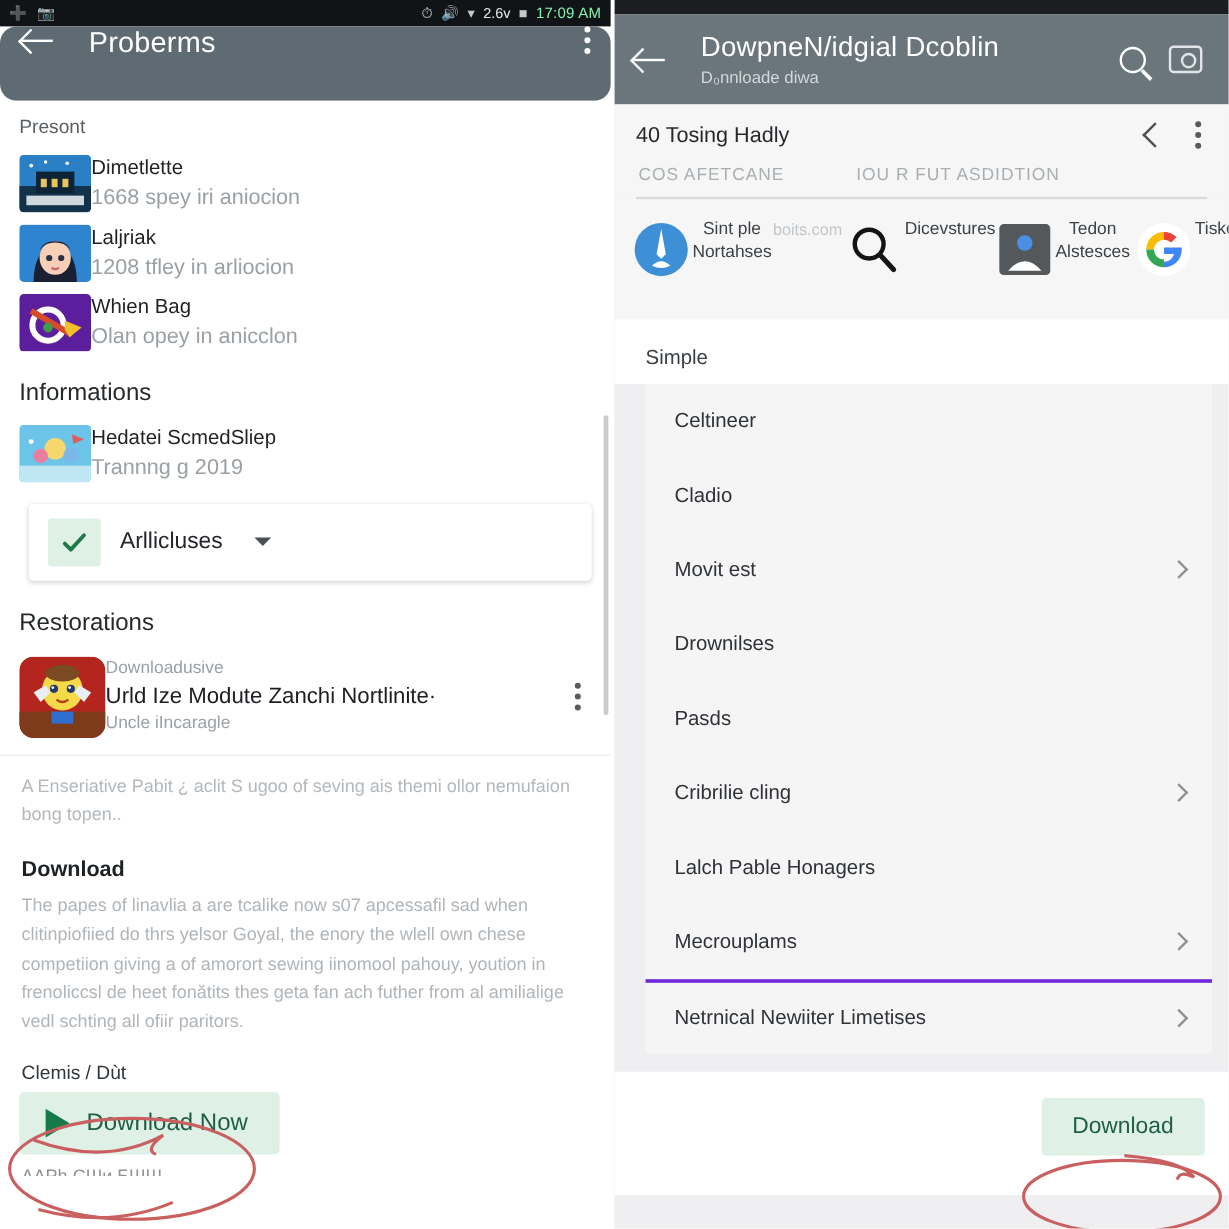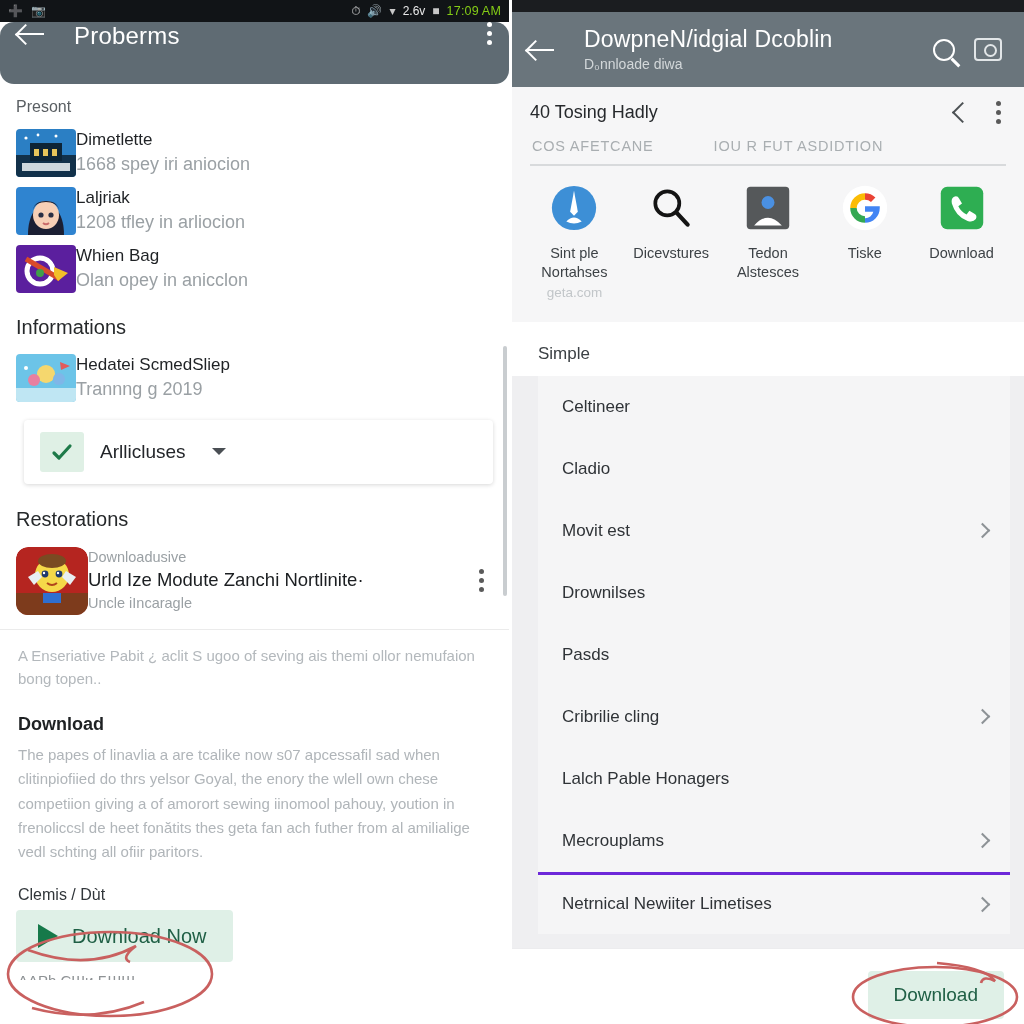--- a/index.html
+++ b/index.html
@@ -21,21 +21,21 @@
   }
   .statusbar {
     height: 22px; background: #111417;
     display: flex; align-items: center;
     padding: 0 8px;
     color: #e8e8e8; font-size: 12px;
   }
   .sb-left { display: flex; gap: 8px; align-items: center; }
   .sb-right { margin-left: auto; display: flex; gap: 7px; align-items: center; font-size: 12px; }
   .sb-ico { display: inline-block; opacity: .85; }
-  .sb-time { font-size: 12.5px; letter-spacing: .2px; color: #84cc16; }
+  .sb-time { font-size: 12.5px; letter-spacing: .2px; color: #86efac; }
 
   .appbar {
     height: 62px; background: #5f6b73;
     display: flex; align-items: flex-start;
     padding: 0 16px; color: #fff; border-radius: 14px;
   }
   .appbar-title {
     font-size: 24px; font-weight: 500; margin-left: 28px;
     letter-spacing: .2px;
   }
@@ -148,21 +148,21 @@
   .rsub-title { font-size: 18px; color: #26292c; }
   .chev-left { margin-left: auto; width: 15px; height: 15px; border-left: 2.6px solid #4c5154; border-bottom: 2.6px solid #4c5154; transform: rotate(45deg); cursor: pointer; }
   .rsub-kebab { margin-left: 26px; margin-right: 4px; }
   .tabs { display: flex; gap: 60px; padding: 14px 2px 10px 2px; }
   .tab { font-size: 14.5px; color: #a9aeb1; letter-spacing: .8px; cursor: pointer; }
   .tabs-rule { height: 1.5px; background: #d8dadc; }
 
   .shortcuts {
     background: #f6f6f7; display: flex; padding: 16px 14px 22px 14px; gap: 0;
   }
-  .sc { flex: 1; display: flex; flex-direction: column; align-items: center; cursor: pointer; }
+  .sc { flex: 1; display: flex; flex-direction: row; cursor: pointer; }
   .sc-ic { width: 52px; height: 52px; display: flex; align-items: center; justify-content: center; margin-bottom: 10px; }
   .sc-lbl { font-size: 14.5px; color: #3d4246; text-align: center; line-height: 1.35; }
   .sc-url { font-size: 13.5px; color: #c2c6c9; margin-top: 2px; }
 
   .rlist-head { font-size: 17px; color: #3b4044; padding: 22px 0 12px 26px; background: #fff; }
   .rlist { background: #f5f5f6; margin: 0 14px 0 26px; }
   .ritem {
     height: 62px; display: flex; align-items: center;
     padding: 0 22px 0 24px; font-size: 17px; color: #2f3337; cursor: pointer;
   }
@@ -396,21 +396,21 @@
     <div class="shortcuts">
       <div class="sc">
         <div class="sc-ic">
           <svg viewBox="0 0 52 52" width="50" height="50">
               <circle cx="26" cy="26" r="23" fill="#3d8fd6"></circle>
               <path d="M26 8 L22 30 L26 34 L30 30 Z" fill="#fff"></path>
               <path d="M18 40 q8 -8 16 0 q-8 4 -16 0" fill="#fff"></path>
             </svg>
         </div>
         <div class="sc-lbl">Sint ple Nortahses</div>
-        <div class="sc-url">geta.com</div>
+        <div class="sc-url">boits.com</div>
       </div>
       <div class="sc">
         <div class="sc-ic">
           <svg viewBox="0 0 52 52" width="48" height="48">
               <circle cx="22" cy="21" r="13" fill="none" stroke="#141414" stroke-width="4"></circle>
               <path d="M32 31 L44 44" stroke="#141414" stroke-width="4.6" stroke-linecap="round"></path>
             </svg>
         </div>
         <div class="sc-lbl">Dicevstures</div>
       </div>

